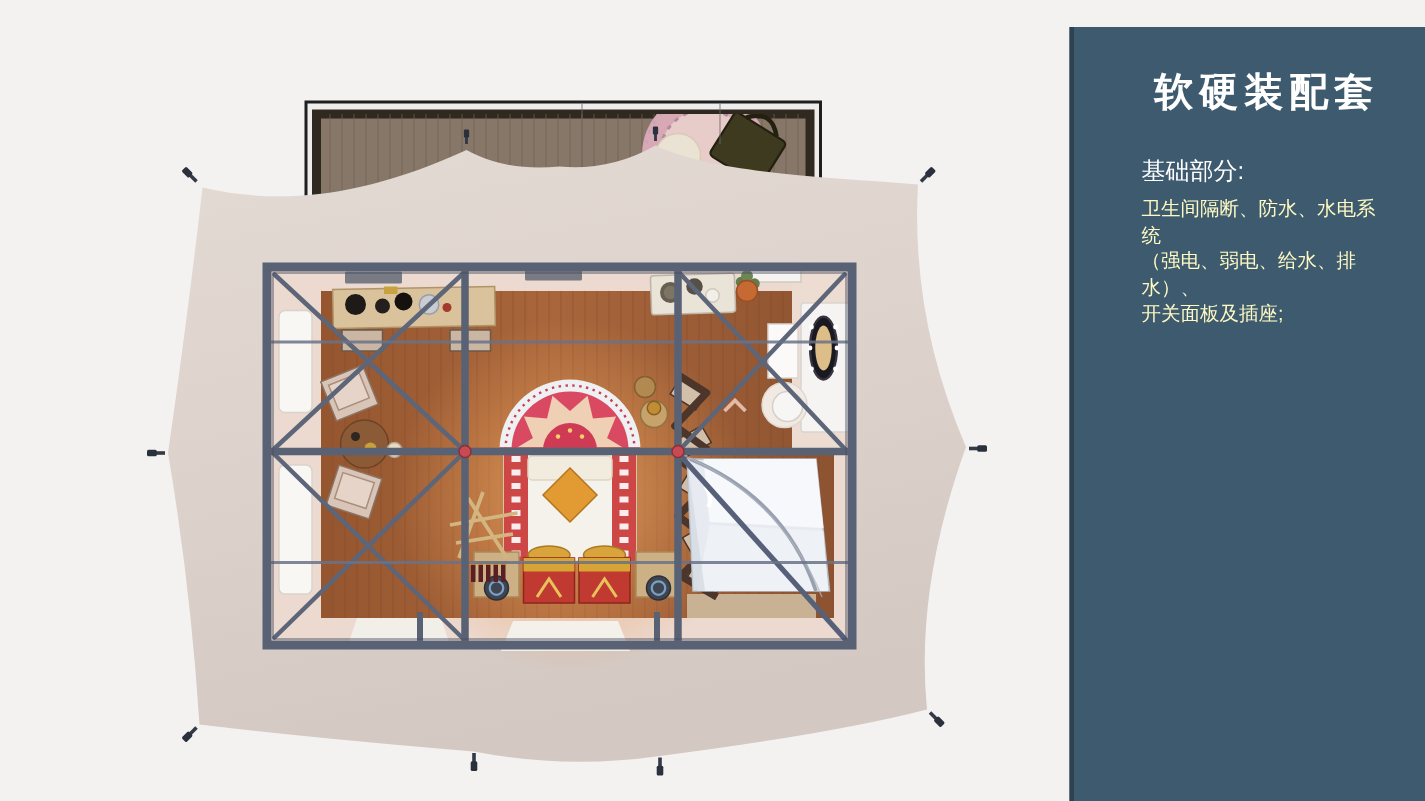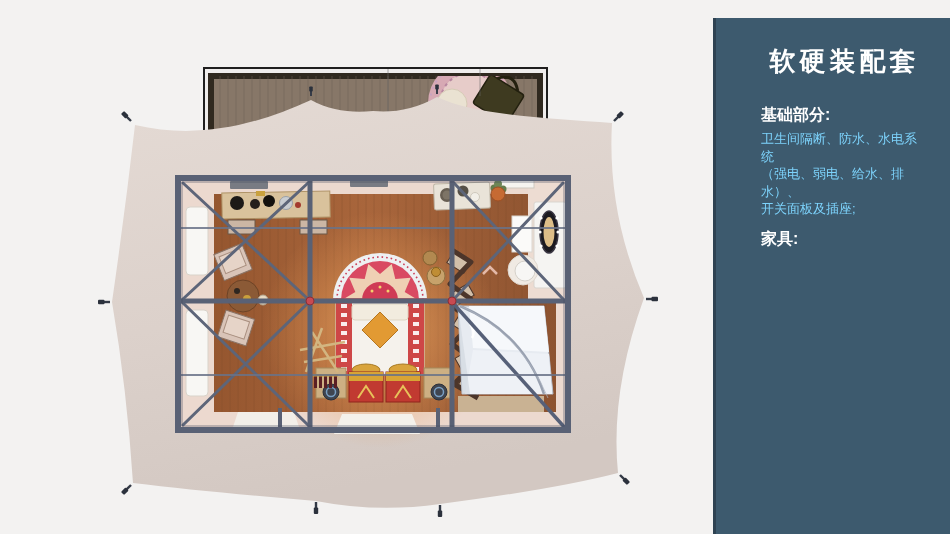--- a/index.html
+++ b/index.html
@@ -5,22 +5,22 @@
   html,body{margin:0;padding:0;background:#f3f2f1;}
   .stage{position:relative;width:950px;height:534px;overflow:hidden;background:#f3f2f1;
          font-family:"Liberation Sans", sans-serif;}
   .plan{position:absolute;left:0;top:0;}
   
   .panel{position:absolute;left:713px;top:18px;width:237px;height:534px;
          background:#3d5a6e;border-left:3px solid #2e4252;box-sizing:border-box;
          color:#f2f5f7;padding:28px 22px 0 45px;}
   .panel h1{margin:0 0 28px 0;font-size:26px;line-height:30px;font-weight:bold;
             letter-spacing:4px;text-align:center;color:#ffffff;white-space:nowrap;}
-  .panel h2{margin:10px 0 4px 0;font-size:16px;line-height:22px;font-weight:bold;color:#ffffff;}
-  .panel p{margin:0;font-size:13px;line-height:17.5px;white-space:pre-line;color:#7dd3fc;}
+  .panel h2{margin:26px 0 4px 0;font-size:16px;line-height:22px;font-weight:normal;color:#ffffff;}
+  .panel p{margin:0;font-size:13px;line-height:17.5px;white-space:pre-line;color:#fef9c3;}
 </style>
 </head>
 <body>
 
 <div class="stage">
 
   <svg class="plan" width="715" height="534" viewBox="0 0 715 534">
     <defs>
       <linearGradient id="tentGrad" x1="0" y1="0" x2="0.25" y2="1">
         <stop offset="0" stop-color="#e4dad4"></stop>
@@ -270,21 +270,20 @@
     <h1>软硬装配套</h1>
 
     <section>
       <h2>基础部分:</h2>
       <p>卫生间隔断、防水、水电系统
 （强电、弱电、给水、排水）、
 开关面板及插座;</p>
     </section>
 
     <section>
-      <h2>家具:</h2>
     </section>
 
     <section>
     </section>
 
     <section>
     </section>
 
   </aside>
 

